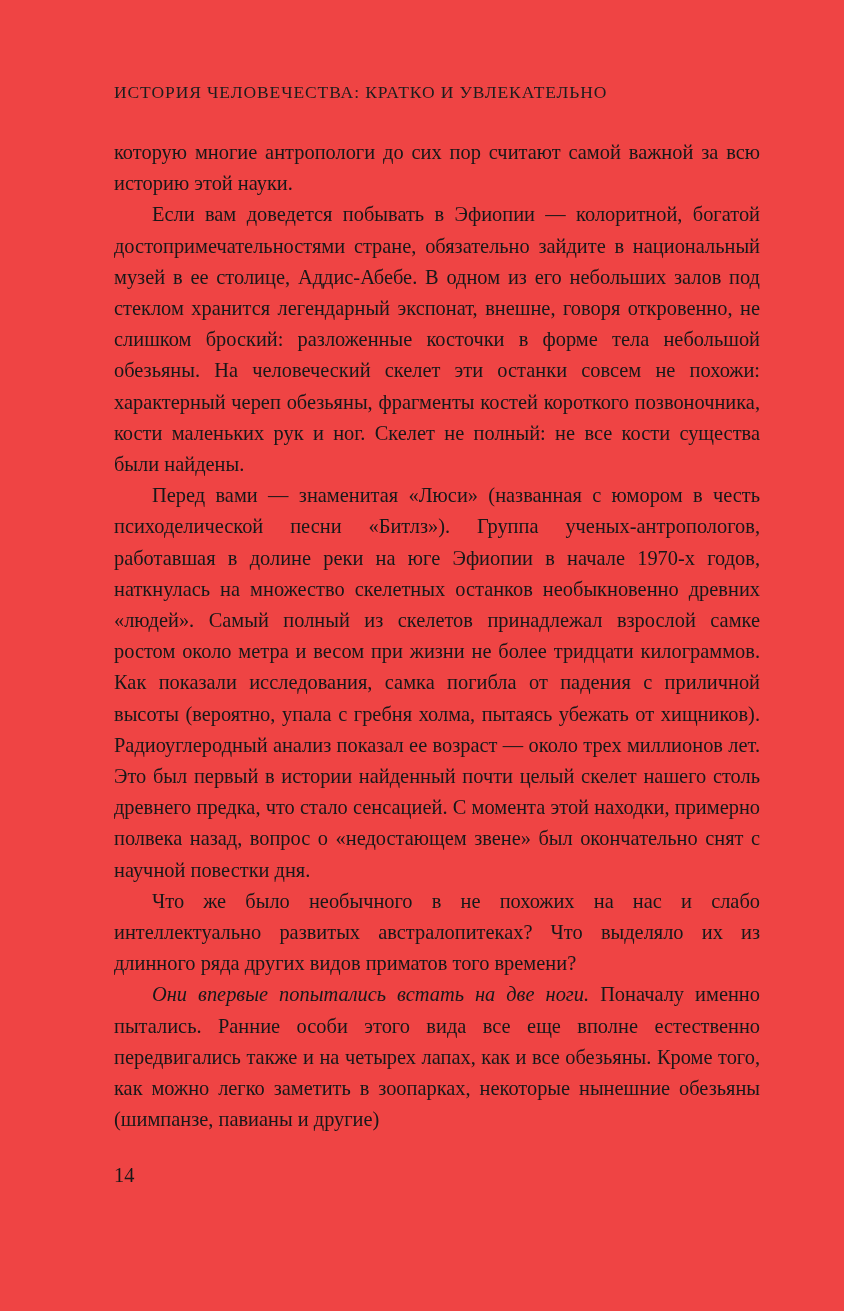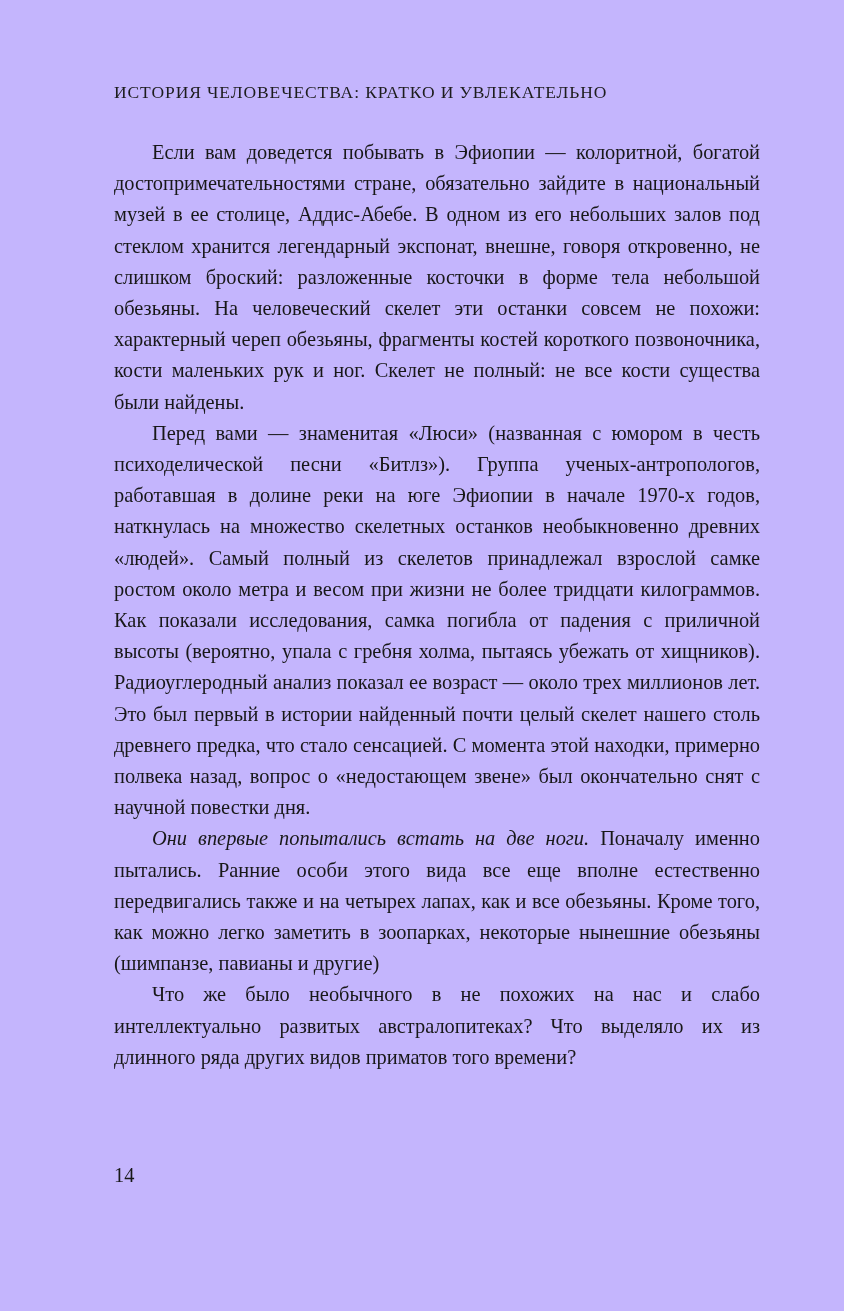--- a/index.html
+++ b/index.html
@@ -4,21 +4,21 @@
 <style>
   html, body {
     margin: 0;
     padding: 0;
     background: #ffffff;
   }
   .page {
     position: relative;
     width: 844px;
     height: 1311px;
-    background: #c4b5fd;
+    background: #ef4444;
     overflow: hidden;
     font-family: "Liberation Serif", "DejaVu Serif", serif;
     color: #1b1b1b;
   }
   .content {
     position: absolute;
     left: 114px;
     top: 0;
     width: 646px;
     height: 1311px;
@@ -67,22 +67,23 @@
 </style>
 </head>
 <body>
 
 <div class="page">
   <div class="content">
 
     <div class="running-head">История человечества: кратко и увлекательно</div>
 
     <div class="body-text">
+      <p class="noindent">которую многие антропологи до сих пор считают самой важной за всю историю этой науки.</p>
       <p>Если вам доведется побывать в Эфиопии — колоритной, богатой достопримечательностями стране, обязательно зайдите в национальный музей в ее столице, Аддис-Абебе. В одном из его небольших залов под стеклом хранится легендарный экспонат, внешне, говоря откровенно, не слишком броский: разложенные косточки в форме тела небольшой обезьяны. На человеческий скелет эти останки совсем не похожи: характерный череп обезьяны, фрагменты костей короткого позвоночника, кости маленьких рук и ног. Скелет не полный: не все кости существа были найдены.</p>
       <p>Перед вами — знаменитая «Люси» (названная с юмором в честь психоделической песни «Битлз»). Группа ученых-антропологов, работавшая в долине реки на юге Эфиопии в начале 1970-х годов, наткнулась на множество скелетных останков необыкновенно древних «людей». Самый полный из скелетов принадлежал взрослой самке ростом около метра и весом при жизни не более тридцати килограммов. Как показали исследования, самка погибла от падения с приличной высоты (вероятно, упала с гребня холма, пытаясь убежать от хищников). Радиоуглеродный анализ показал ее возраст — около трех миллионов лет. Это был первый в истории найденный почти целый скелет нашего столь древнего предка, что стало сенсацией. С момента этой находки, примерно полвека назад, вопрос о «недостающем звене» был окончательно снят с научной повестки дня.</p>
+      <p>Что же было необычного в не похожих на нас и слабо интеллектуально развитых австралопитеках? Что выделяло их из длинного ряда других видов приматов того времени?</p>
       <p><em>Они впервые попытались встать на две ноги.</em><span> Поначалу именно пытались. Ранние особи этого вида все еще вполне естественно передвигались также и на четырех лапах, как и все обезьяны. Кроме того, как можно легко заметить в зоопарках, некоторые нынешние обезьяны (шимпанзе, павианы и другие)</span></p>
-      <p>Что же было необычного в не похожих на нас и слабо интеллектуально развитых австралопитеках? Что выделяло их из длинного ряда других видов приматов того времени?</p>
     </div>
 
     <div class="folio">14</div>
 
   </div>
 </div>
 
 </body></html>

